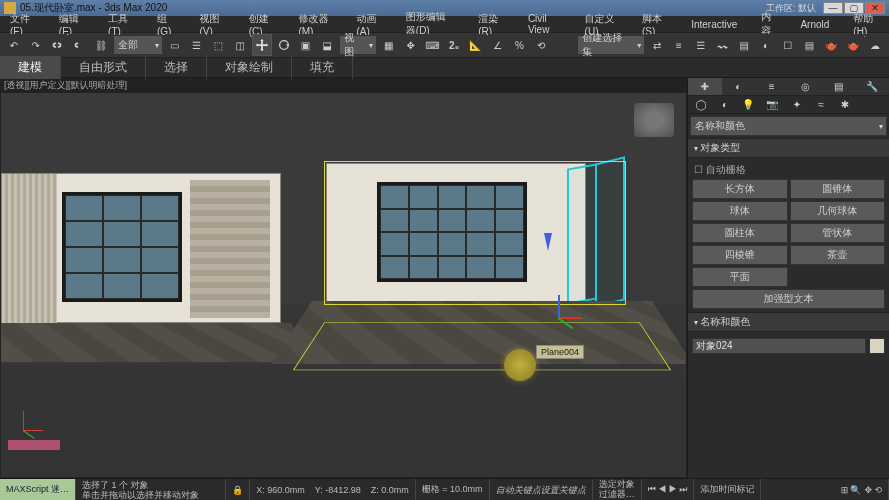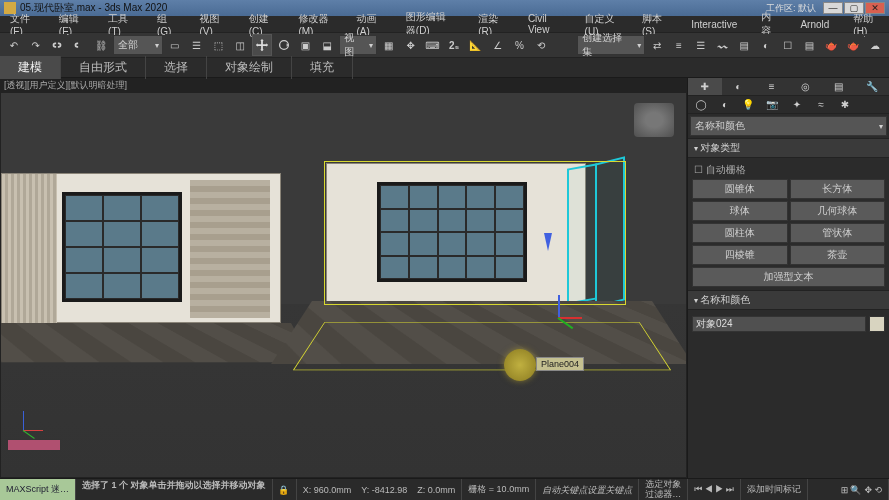--- a/index.html
+++ b/index.html
@@ -371,21 +371,21 @@
         <div class="selection-outline" style="left:-2px; top:-2px; width:302px; height:144px;"></div>
 
         <div class="gizmo-pivot" style="left:224px; top:124px;">
           <div style="position:absolute; left:8px; bottom:8px; width:2px; height:24px; background:#4060e0;"></div>
           <div style="position:absolute; left:8px; bottom:8px; width:24px; height:2px; background:#d83030;"></div>
           <div style="position:absolute; left:8px; bottom:8px; width:18px; height:2px; background:#20b020; transform:rotate(35deg); transform-origin:left center;"></div>
         </div>
 
         <div class="pill" style="left:178px; top:186px;"></div>
 
-        <div class="label-callout" style="left:210px; top:194px;">
+        <div class="label-callout" style="left:210px; top:182px;">
           <span>Plane004</span>
         </div>
 
         <div style="position:absolute; left:218px; top:70px; width:0;height:0; border-left:4px solid transparent; border-right:4px solid transparent; border-top:18px solid #4060e0;"></div>
       </div>
 
     </div>
 
     <div class="viewcube"></div>
 
@@ -416,44 +416,45 @@
     <div class="ct">✦</div>
     <div class="ct">≈</div>
     <div class="ct">✱</div>
   </div>
   <div class="dropdown cp-dropdown">名称和颜色</div>
 
   <div class="rollout-header">对象类型</div>
   <div class="rollout-body">
     <div class="checkbox-row">☐ <span>自动栅格</span></div>
     <div class="prim-grid">
+      <div class="prim-btn">长方体</div>
       <div class="prim-btn">圆锥体</div>
-      <div class="prim-btn">长方体</div>
       <div class="prim-btn">球体</div>
       <div class="prim-btn">几何球体</div>
       <div class="prim-btn">圆柱体</div>
       <div class="prim-btn">管状体</div>
       <div class="prim-btn">四棱锥</div>
       <div class="prim-btn">茶壶</div>
+      <div class="prim-btn">平面</div>
       <div class="prim-btn" style="grid-column:1/3;">加强型文本</div>
     </div>
   </div>
 
   <div class="rollout-header">名称和颜色</div>
   <div class="rollout-body">
     <div class="name-row">
       <input type="text" value="对象024" style="">
       <div class="swatch"></div>
     </div>
   </div>
 </div>
 
 <div class="statusbar">
   <div class="seg" style="background:#a8c898; color:#223; min-width:60px;">MAXScript 迷…</div>
-  <div class="seg" style="flex-direction:row; align-items:flex-start; line-height:10px; padding-top:1px; min-width:150px;font-weight:bold;">
+  <div class="seg" style="flex-direction:column; align-items:flex-start; line-height:10px; padding-top:1px; min-width:150px;">
     <span>选择了 1 个 对象</span>
     <span>单击并拖动以选择并移动对象</span>
   </div>
   <div class="seg">🔒</div>
   <div class="seg coords">
     <span>X: <span>960.0mm</span></span>
     <span>Y: <span>-8412.98</span></span>
     <span>Z: <span>0.0mm</span></span>
   </div>
   <div class="seg">栅格 = 10.0mm</div>

